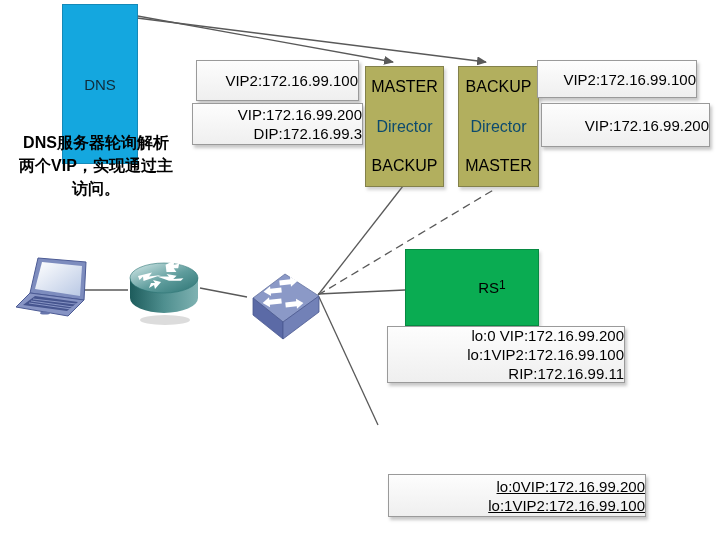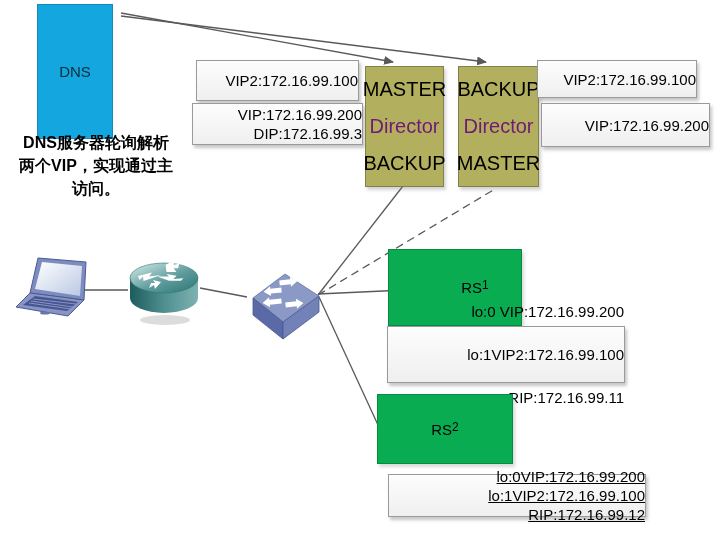--- a/index.html
+++ b/index.html
@@ -6,21 +6,21 @@
   #stage{
     position:relative;width:728px;height:535px;background:#ffffff;overflow:hidden;
     font-family:"Liberation Sans",sans-serif;color:#000;
   }
   .abs{position:absolute;}
   svg.wires{position:absolute;left:0;top:0;z-index:1;pointer-events:none;}
   .node{z-index:2;display:flex;align-items:center;justify-content:center;box-sizing:border-box;}
 
   
   .dns{
-    left:37px;top:4px;width:76px;height:135px;
+    left:62px;top:4px;width:76px;height:160px;
     background:#14a7df;border:1px solid #1489b8;
     font-size:15px;color:#063;color:#0a2a3a;
   }
   .dns span{color:#102c3a;}
 
   
   .caption{
     left:4px;top:131px;width:184px;text-align:center;
     font-size:16px;line-height:23px;z-index:2;font-weight:bold;
   }
@@ -31,41 +31,41 @@
     border:1px solid #9a9a9a;
     box-shadow:2px 3px 3px rgba(130,130,130,.45);
     font-size:15px;line-height:19px;text-align:center;
     flex-direction:column;
     align-items:flex-end;
   }
   .lbl1{left:196px;top:60px;width:163px;height:41px;}
   .lbl2{left:192px;top:103px;width:171px;height:42px;}
   .lbl3{left:537px;top:60px;width:160px;height:38px;}
   .lbl4{left:541px;top:103px;width:169px;height:44px;}
-  .rs1lbl{left:387px;top:326px;width:238px;height:57px;gap:24px;}
+  .rs1lbl{left:387px;top:326px;width:238px;height:57px;}
   .rs2lbl{left:388px;top:474px;width:258px;height:43px;text-decoration:underline;}
 
   
   .director{
     width:79px;height:121px;background:#b2af5e;border:1px solid #83814b;
     box-shadow:2px 3px 3px rgba(130,130,130,.35);
     display:flex;flex-direction:column;justify-content:space-between;align-items:center;
-    padding:11px 13px;font-size:20px;
+    padding:11px 13px;font-size:16px;
   }
   .director-left{left:365px;top:66px;}
   .director-right{left:458px;top:66px;width:81px;}
-  .director .mid{color:#701a75;}
+  .director .mid{color:#0c4a6e;}
 
   
   .rs{
     background:#0aac52;border:1px solid #078a42;
     font-size:15px;box-shadow:2px 3px 3px rgba(130,130,130,.3);
   }
   .rs sup{font-size:12px;line-height:0;vertical-align:4px;}
-  .rs1{left:388px;top:249px;width:134px;height:77px;padding-left:40px;}
+  .rs1{left:405px;top:249px;width:134px;height:77px;padding-left:40px;}
   .rs2{left:377px;top:394px;width:136px;height:70px;}
 
   
   .icon{z-index:2;}
   .laptop{left:14px;top:256px;}
   .router{left:124px;top:252px;}
   .switch{left:237px;top:270px;}
 
   
   .watermark{left:576px;top:458px;width:152px;z-index:3;color:#a6a6a6;}
@@ -143,27 +143,23 @@
 
   <div class="abs node rs rs1">
     <span><span>RS</span><sup>1</sup></span>
   </div>
   <div class="abs node lbl rs1lbl">
     <div>lo:0 VIP:172.16.99.200</div>
     <div>lo:1VIP2:172.16.99.100</div>
     <div>RIP:172.16.99.11</div>
   </div>
 
-  <div class="abs node rs rs2">
-    <span><span>RS</span><sup>2</sup></span>
-  </div>
   <div class="abs node lbl rs2lbl">
     <div>lo:0VIP:172.16.99.200</div>
     <div>lo:1VIP2:172.16.99.100</div>
-    <div>RIP:172.16.99.12</div>
   </div>
 
   <div class="abs icon laptop">
     <svg width="100" height="64" viewBox="0 0 100 64">
       <defs>
         <linearGradient id="scr" x1="0" y1="0" x2="1" y2="1">
           <stop offset="0" stop-color="#ffffff"></stop>
             <stop offset="1" stop-color="#b9c8e4"></stop>
         </linearGradient>
       </defs>

